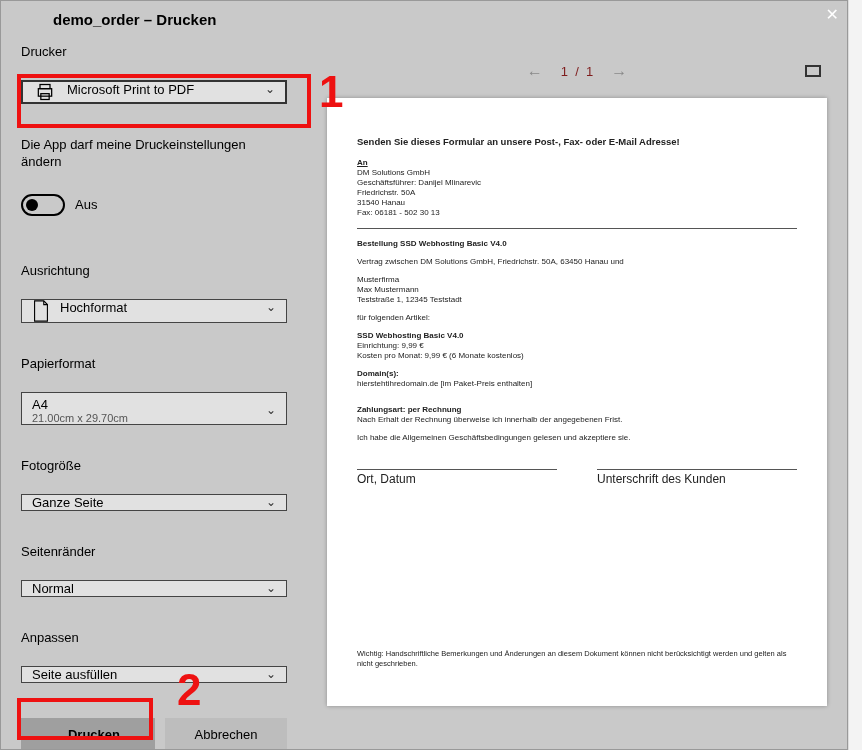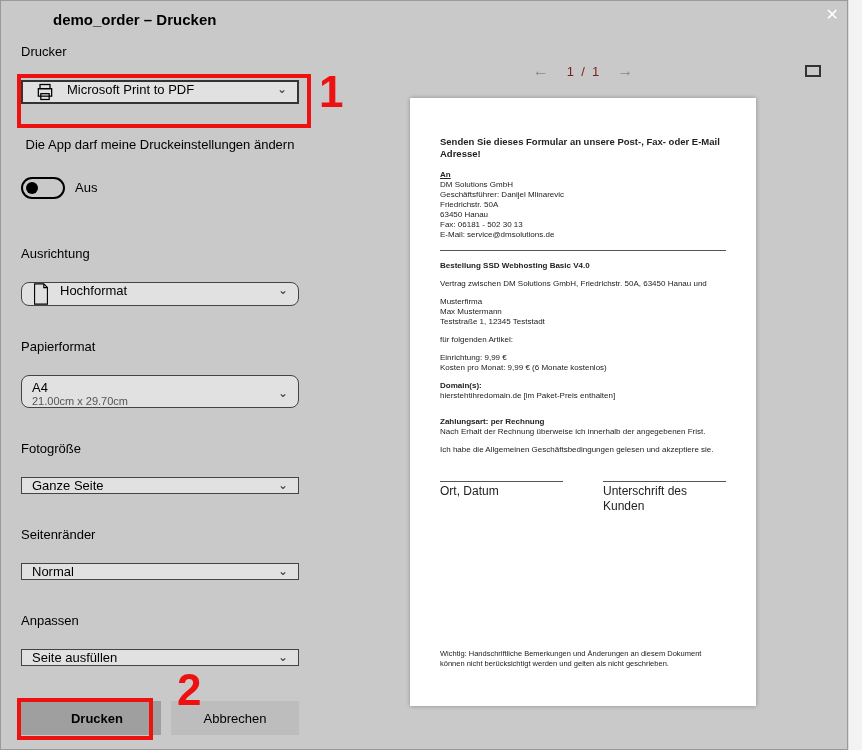--- a/index.html
+++ b/index.html
@@ -24,33 +24,33 @@
     position: relative;
     gap: 15px;
   }
   .section-label { font-size: 13px; margin-bottom: 6px; color: #000; }
   .dropdown {
     border: 1px solid #444; height: 36px; background: #e1e1e1;
     display: flex; padding: 0 10px;
     position: relative; cursor: pointer;
     margin-bottom: 18px;
   }
-  .dropdown.tall { height: 34px; border-radius: 8px; }
+  .dropdown.tall { height: 34px; }
   .dropdown .chev {
     position: absolute; right: 10px; font-size: 12px; color: #333;
   }
   .dropdown.primary {
     border: 2px solid #333; height: 46px; padding-left: 12px; gap: 12px;
   }
   .dropdown .txt { font-size: 13px; }
   .dropdown .sub { font-size: 11px; color: #555; }
   .printer-icon { width: 20px; height: 20px; }
   .page-icon { width: 18px; height: 22px; }
   .permission {
-    font-size: 13px; line-height: 1.3; margin-bottom: 8px; color: #000; text-align: center;
+    font-size: 13px; line-height: 1.3; margin-bottom: 8px; color: #000;
   }
   .toggle-row {
     display: flex; align-items: center; gap: 10px; margin-bottom: 32px;
   }
   .toggle {
     width: 44px; height: 22px; border: 2px solid #000; border-radius: 14px;
     background: #c9c9c9; display: flex; align-items: center; padding: 0 3px;
   }
   .toggle .knob { width: 12px; height: 12px; border-radius: 50%; background: #000; }
   .toggle-label { font-size: 13px; }
@@ -75,21 +75,21 @@
     position: relative;
   }
   .pager .arrow { color: #888; font-size: 16px; cursor: pointer; }
   .pager .count { font-size: 13px; color: #7f1d1d; }
   .pager .fullscreen {
     position: absolute; right: 6px; width: 16px; height: 12px; border: 2px solid #333;
     cursor: pointer;
   }
   .page-shadow {
     background: #fff; box-shadow: 0 0 4px rgba(0,0,0,.3);
-    width: 346px; height: 608px; padding: 38px 30px;
+    width: 500px; height: 608px; padding: 38px 30px;
     font-size: 8px; line-height: 1.25; color: #222;
     display: flex; flex-direction: column;
   }
   .page-shadow .h1 { font-weight: 700; font-size: 9.5px; margin-bottom: 10px; }
   .page-shadow .b { font-weight: 700; }
   .page-shadow hr { border: none; border-top: 1px solid #555; margin: 10px 0; }
   .sig-row { display: flex; gap: 40px; margin-top: 26px; }
   .sig { flex: 1; border-top: 1px solid #555; padding-top: 2px; font-size: 12px; }
 
   
@@ -199,34 +199,34 @@
         <span class="arrow">→</span>
         <span class="fullscreen"></span>
       </div>
 
       <div class="page-shadow">
         <div class="h1">Senden Sie dieses Formular an unsere Post-, Fax- oder E-Mail Adresse!</div>
         <div><span class="b" style="text-decoration:underline">An</span></div>
         <div>DM Solutions GmbH</div>
         <div>Geschäftsführer: Danijel Mlinarevic</div>
         <div>Friedrichstr. 50A</div>
-        <div>63450 Hanau</div>
+        <div>31540 Hanau</div>
         <div>Fax: 06181 - 502 30 13</div>
-        <div>E-Mail: service@dmsolutions.de</div>
         <hr>
         <div class="b">Bestellung SSD Webhosting Basic V4.0</div>
         <div style="height:8px"></div>
         <div>Vertrag zwischen DM Solutions GmbH, Friedrichstr. 50A, 63450 Hanau und</div>
         <div style="height:8px"></div>
         <div>Musterfirma</div>
         <div>Max Mustermann</div>
         <div>Teststraße 1, 12345 Teststadt</div>
         <div style="height:8px"></div>
         <div>für folgenden Artikel:</div>
         <div style="height:8px"></div>
+        <div class="b">SSD Webhosting Basic V4.0</div>
         <div>Einrichtung: 9,99 €</div>
         <div>Kosten pro Monat: 9,99 € (6 Monate kostenlos)</div>
         <div style="height:8px"></div>
         <div class="b">Domain(s):</div>
         <div>hierstehtihredomain.de [im Paket-Preis enthalten]</div>
         <div style="height:8px"></div>
         <div style="height:8px"></div>
         <div class="b">Zahlungsart: per Rechnung</div>
         <div>Nach Erhalt der Rechnung überweise ich innerhalb der angegebenen Frist.</div>
         <div style="height:8px"></div>

